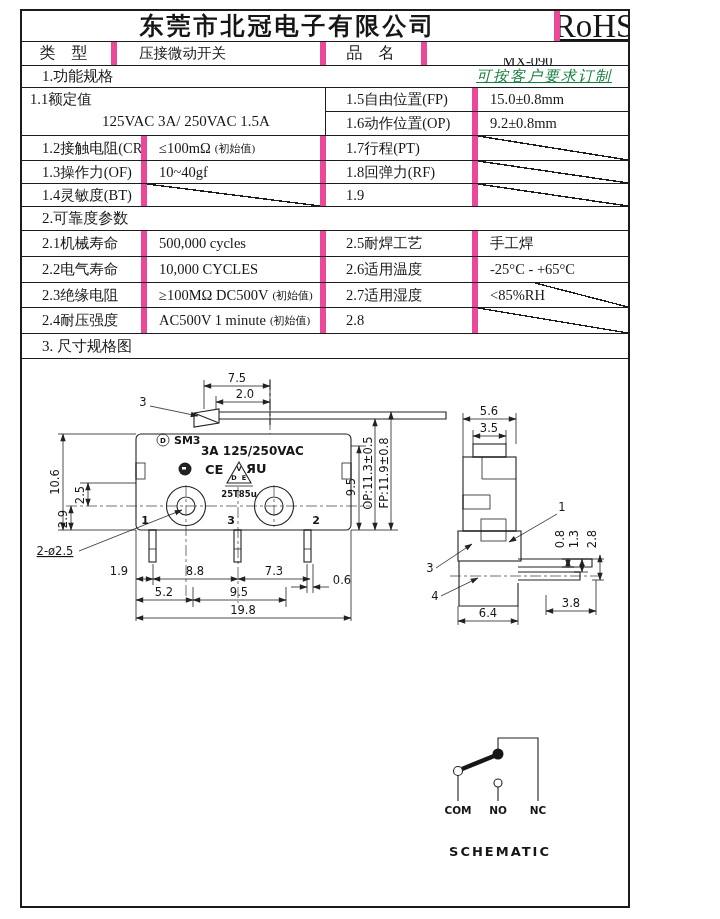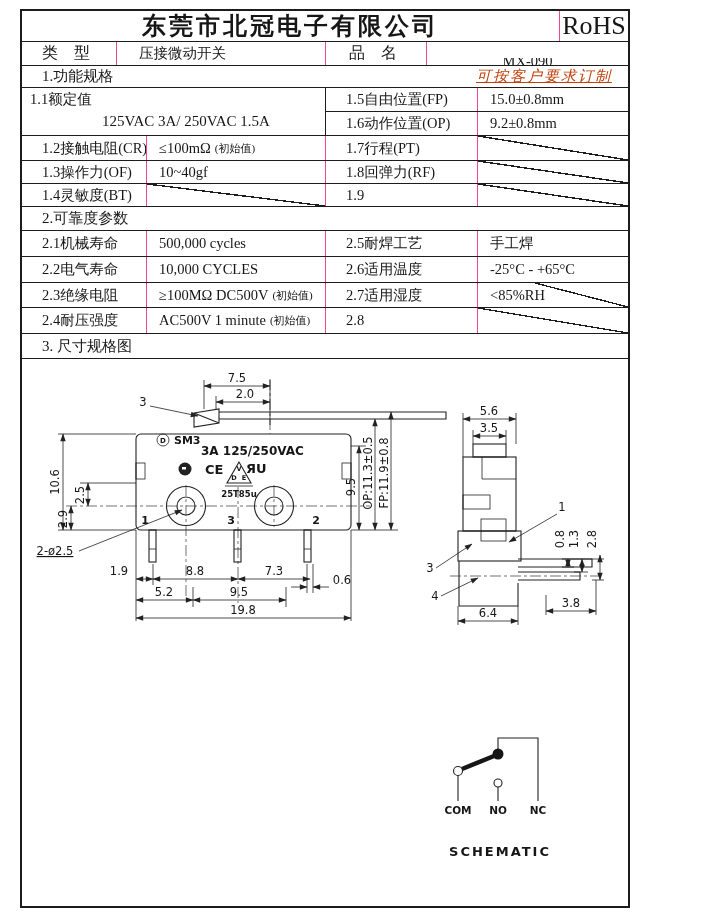--- a/index.html
+++ b/index.html
@@ -7,33 +7,33 @@
     width:720px;height:919px;position:relative;background:#ffffff;
     font-family:"Liberation Serif","DejaVu Serif",serif;color:#161616;
   }
   .doc{
     position:absolute;left:20px;top:9px;width:610px;height:899px;
     border:2px solid #1c1c1c;box-sizing:border-box;background:#fff;
   }
   .row{display:flex;box-sizing:border-box;border-bottom:1px solid #1c1c1c;position:relative;}
   .row.last{border-bottom:none;}
   .cell{
-    box-sizing:border-box;border-right:1px solid #ec4899;overflow:hidden;
+    box-sizing:border-box;border-right:6px solid #ec4899;overflow:hidden;
     display:flex;align-items:center;font-size:14.5px;white-space:nowrap;
   }
   .cell.end{border-right:none;}
   .center{justify-content:center;}
   .pl{padding-left:20px;}
   .pl2{padding-left:12px;}
   .company{font-size:24px;font-weight:bold;letter-spacing:3px;justify-content:center;}
-  .rohs{font-size:26px;justify-content:center;font-family:"Liberation Serif",serif;}
+  .rohs{font-size:33px;justify-content:center;font-family:"Liberation Serif",serif;text-decoration:underline;}
   .typelbl{font-size:16px;letter-spacing:6px;}
   .sec-title{font-size:15px;border-right:none;}
   .red-note{
-    position:absolute;right:16px;top:1px;color:#c2410c;font-size:15px;
+    position:absolute;right:16px;top:1px;color:#15803d;font-size:15px;
     font-style:italic;text-decoration:underline;letter-spacing:2px;
   }
   .note{font-size:11px;margin-left:4px;}
   .ratedcell{flex-direction:column;align-items:flex-start;justify-content:flex-start;border-right:1px solid #1c1c1c;}
   .rated-l1{padding:2px 0 0 8px;font-size:14.5px;}
   .rated-l2{padding:4px 0 0 80px;font-size:15px;}
   .subcol{display:flex;flex-direction:column;box-sizing:border-box;align-items:flex-end;}
   .subrow{display:flex;flex:1;border-bottom:1px solid #1c1c1c;box-sizing:border-box;}
   .subrow.last{border-bottom:none;}
   

